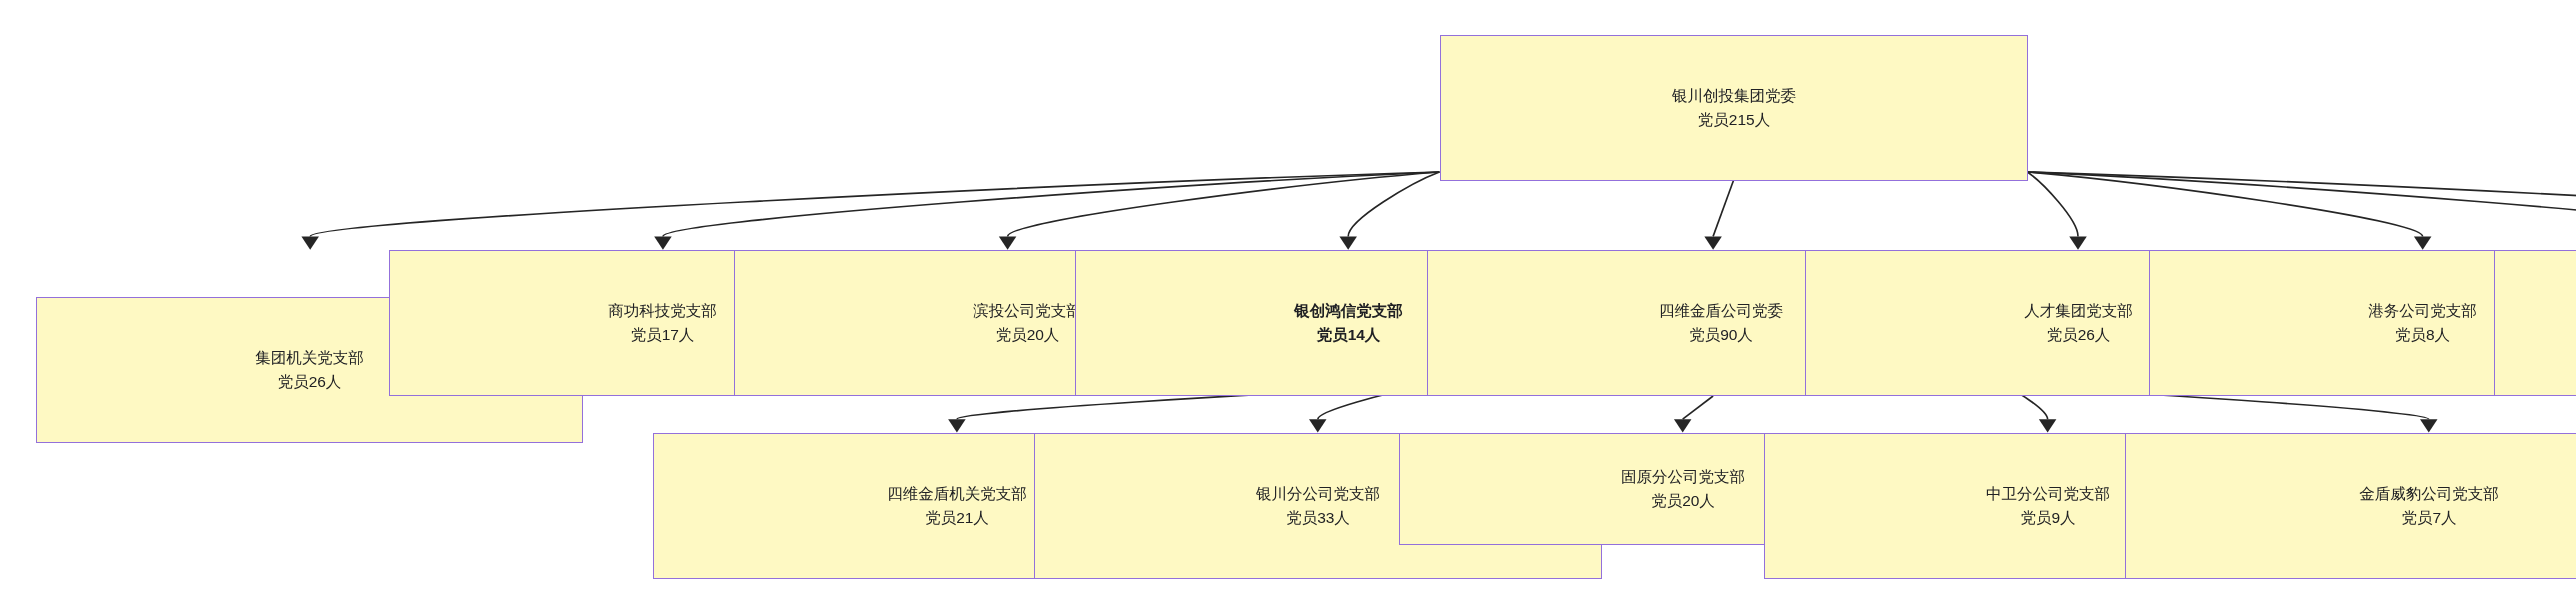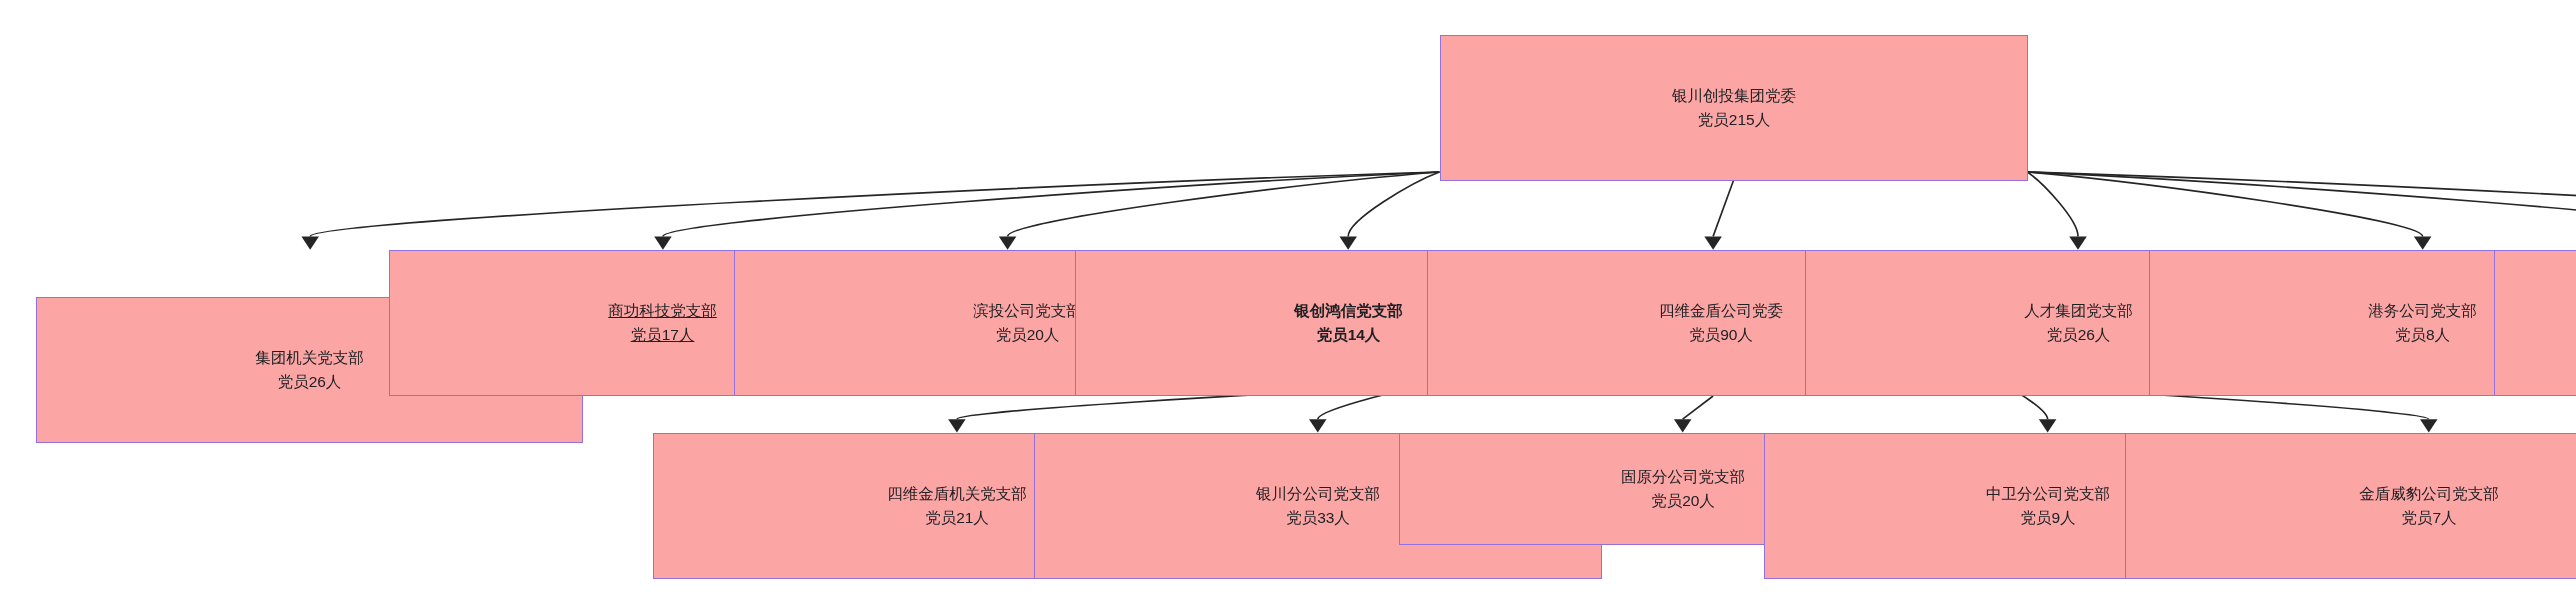--- a/index.html
+++ b/index.html
@@ -22,21 +22,21 @@
   #edge-layer {
     position: absolute;
     left: 0;
     top: 0;
     width: 3114px;
     height: 595px;
   }
   .node {
     position: absolute;
     box-sizing: border-box;
-    background: #fca5a5;
+    background: #fef9c3;
     border: 1.5px solid #9370db;
     display: flex;
     flex-direction: column;
     align-items: center;
     justify-content: center;
     text-align: center;
     color: #202124;
     font-size: 15.5px;
     line-height: 1.52;
     z-index: 2;
@@ -94,21 +94,21 @@
     </svg>
   <div id="node-layer">
       <div class="node" style="left: 1440px; top: 35px; width: 588px; height: 146px;">
         <span class="node-line">银川创投集团党委</span>
         <span class="node-line">党员215人</span>
       </div>
       <div class="node" style="left: 36px; top: 250px; width: 547px; height: 146px; margin-top: 47px;">
         <span class="node-line">集团机关党支部</span>
         <span class="node-line">党员26人</span>
       </div>
-      <div class="node" style="left: 389px; top: 250px; width: 547px; height: 146px; text-decoration: underline;">
+      <div class="node" style="left: 389px; top: 250px; width: 547px; height: 146px;">
         <span class="node-line">商功科技党支部</span>
         <span class="node-line">党员17人</span>
       </div>
       <div class="node" style="left: 734px; top: 250px; width: 547px; height: 146px; padding-left: 40px;">
         <span class="node-line">滨投公司党支部</span>
         <span class="node-line">党员20人</span>
       </div>
       <div class="node emphasis" style="left: 1075px; top: 250px; width: 547px; height: 146px;">
         <span class="node-line">银创鸿信党支部</span>
         <span class="node-line">党员14人</span>

